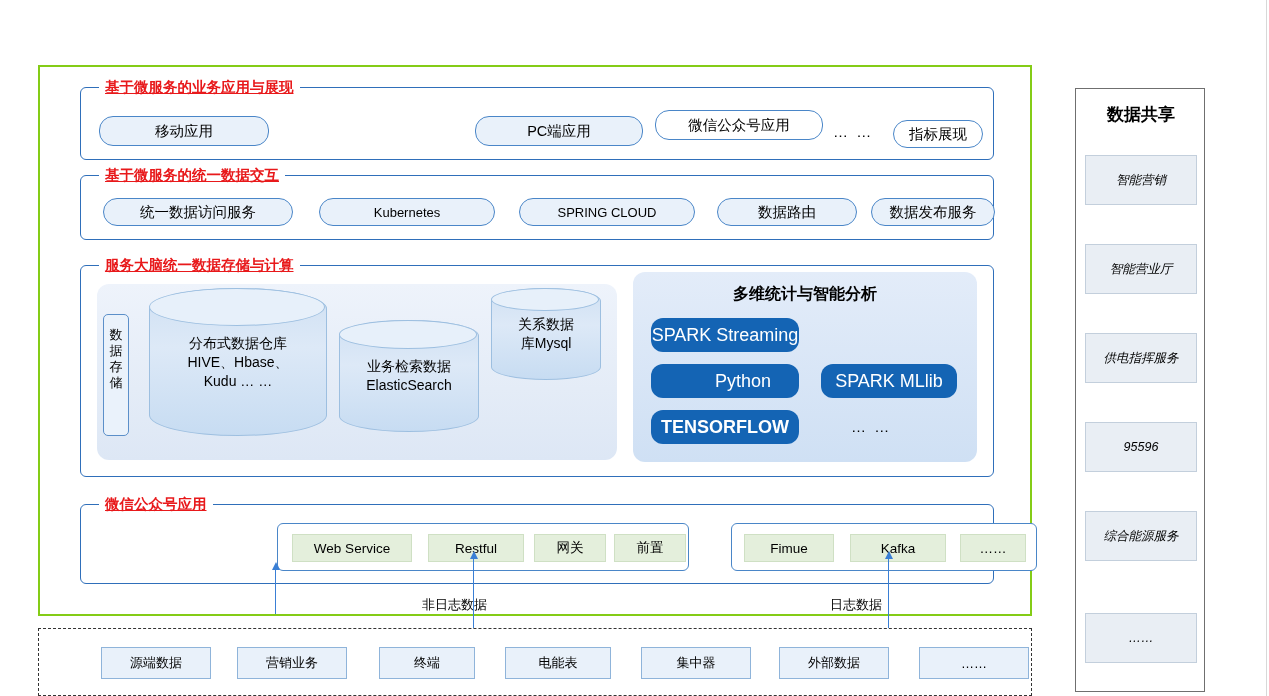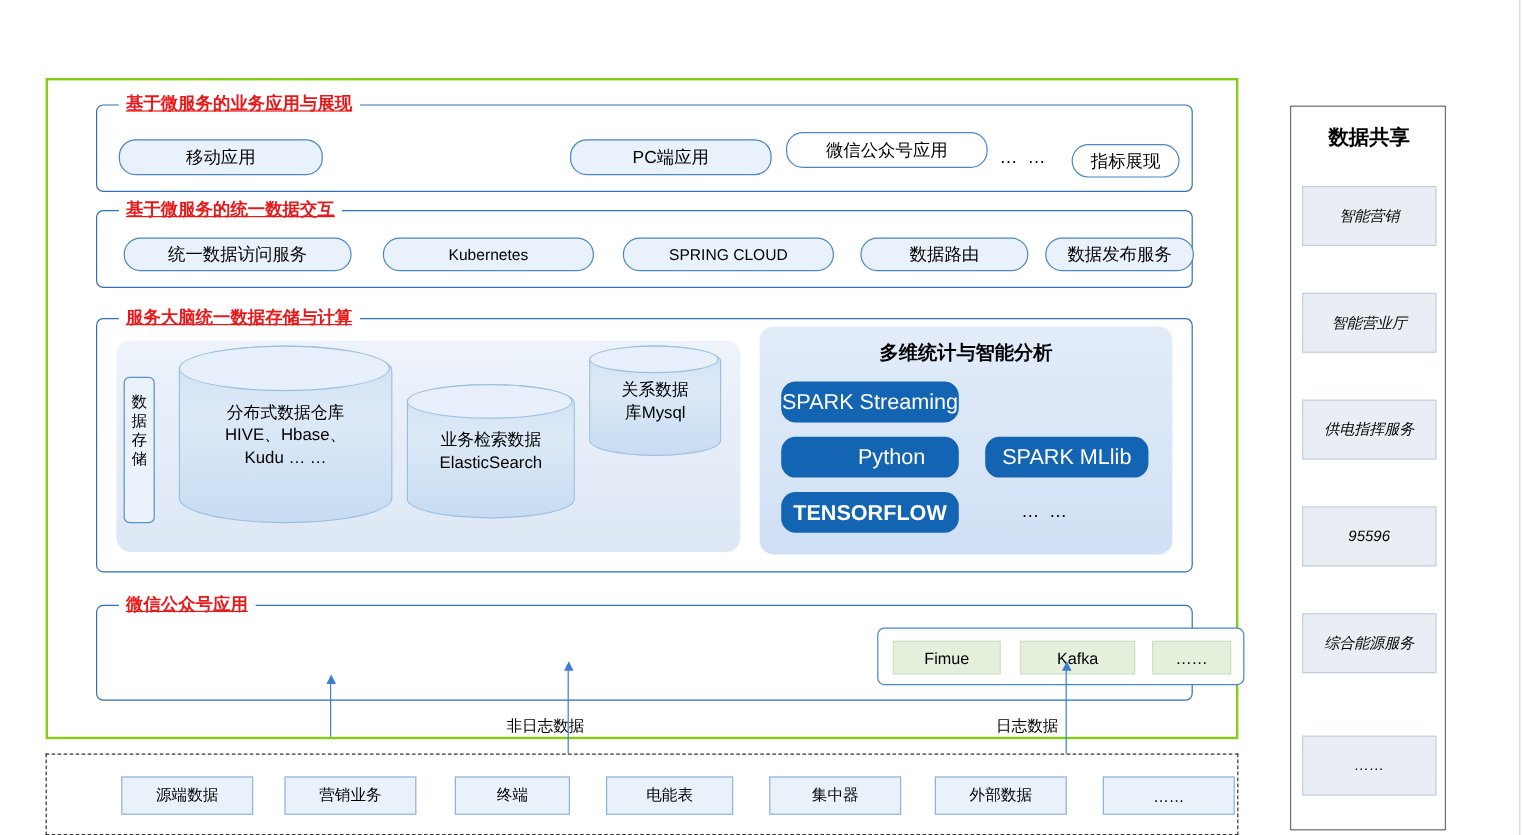--- a/index.html
+++ b/index.html
@@ -325,20 +325,26 @@
         <div class="blue-box" style="left:18px;  top:92px;  width:148px; height:34px;padding-left:36px;">Python</div>
         <div class="blue-box" style="left:188px; top:92px;  width:136px; height:34px;">SPARK  MLlib</div>
         <div class="blue-box" style="left:18px;  top:138px; width:148px; height:34px;font-weight:bold;">TENSORFLOW</div>
         <div class="dots-plain" style="left:218px; top:146px;">… …</div>
       </div>
     </div>
 
     <div class="group" id="layer-access">
       <div class="group-title">微信公众号应用</div>
 
+      <div class="sub-box" style="left:196px; top:18px; width:412px; height:48px;">
+        <div class="green" style="left:14px;  top:10px; width:120px; height:28px;">Web Service</div>
+        <div class="green" style="left:150px; top:10px; width:96px;  height:28px;">Restful</div>
+        <div class="green" style="left:256px; top:10px; width:72px;  height:28px;">网关</div>
+        <div class="green" style="left:336px; top:10px; width:72px;  height:28px;">前置</div>
+      </div>
 
       <div class="sub-box" style="left:650px; top:18px; width:310px; height:48px; width:306px;">
         <div class="green" style="left:12px;  top:10px; width:90px; height:28px;">Fimue</div>
         <div class="green" style="left:118px; top:10px; width:96px; height:28px;">Kafka</div>
         <div class="green" style="left:228px; top:10px; width:66px; height:28px;">……</div>
       </div>
     </div>
 
     <div class="caption" style="left:382px; top:529px;">非日志数据</div>
     <div class="caption" style="left:790px; top:529px;">日志数据</div>

